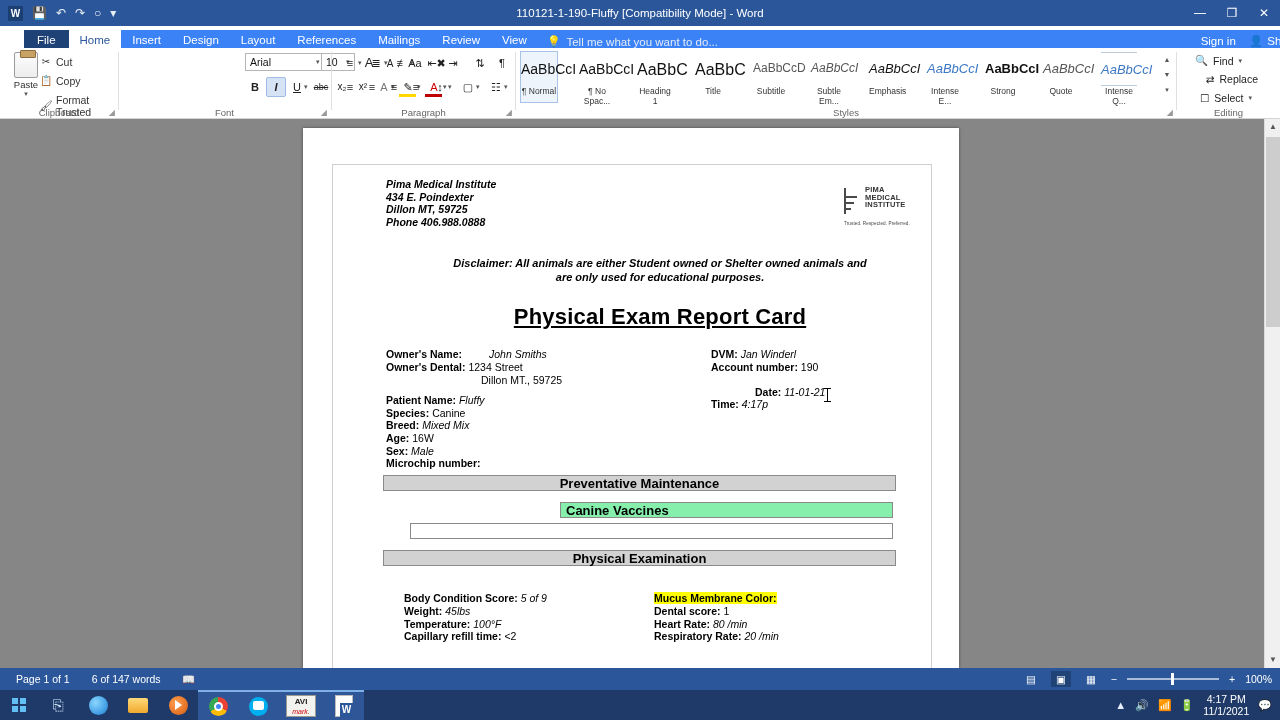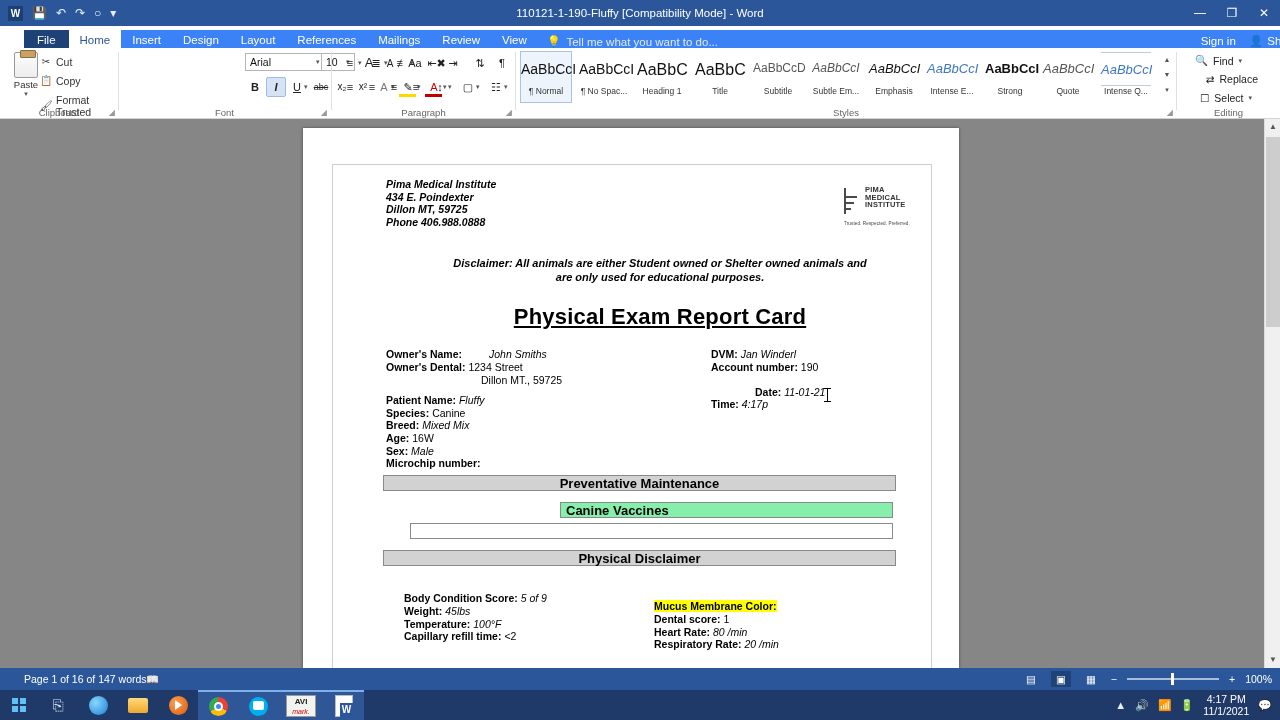--- a/index.html
+++ b/index.html
@@ -105,21 +105,21 @@
   }
   .caret { position: absolute; right: 3px; top: 6px; font-size: 7px; color: #555; }
   .rbtn {
     position: absolute; width: 20px; height: 20px; font-size: 11px;
     text-align: center; line-height: 20px; color: #222; cursor: pointer; border-radius: 2px;
   }
   .rbtn.on { background: #d6e3f5; border: 1px solid #9ebce6; line-height: 18px; }
 
   
   .stylebox {
-    position: absolute; top: 3px; width: 52px; height: 52px;
+    position: absolute; top: 3px; width: 38px; height: 52px;
     border: 1px solid transparent; text-align: center; cursor: pointer;
   }
   .stylebox.sel { border: 1px solid #a8c3e8; background: #eef4fc; }
   .sty-prev { font-size: 14px; color: #111; padding-top: 9px; height: 34px; }
   .sty-name { font-size: 8.5px; color: #333; }
 
   
   .edit-item {
     position: absolute; right: 8px; font-size: 10.5px; color: #222;
     display: flex; align-items: center; gap: 5px; cursor: pointer;
@@ -188,21 +188,21 @@
 
   .bar {
     border: 1px solid #8a8a8a; background: #d2d2d2; text-align: center;
     font-size: 13px; font-weight: bold; height: 16px; line-height: 15px;
   }
   .bar.white { background: #86efac; font-weight: bold; }
   .blankbox { border: 1px solid #8a8a8a; background: #fff; height: 16px; }
 
   .exam { position: relative; margin-top: 26px; font-size: 10.5px; line-height: 12.6px; }
   .exam-left { position: absolute; left: 18px; top: 0; width: 270px; }
-  .exam-right { position: absolute; left: 268px; top: 8px; width: 250px; }
+  .exam-right { position: absolute; left: 268px; top: 0; width: 250px; }
   .hl { background: #ffff00; font-weight: bold; }
 
   
   .vscroll {
     position: absolute; right: 0; top: 119px; width: 16px; height: 549px;
     background: #f0f0f0; border-left: 1px solid #dcdcdc;
   }
   .vscroll .arrow {
     position: absolute; left: 0; width: 16px; height: 16px; text-align: center;
     line-height: 16px; font-size: 8px; color: #555; background: #f0f0f0; cursor: pointer;
@@ -211,21 +211,21 @@
     position: absolute; left: 1px; top: 18px; width: 14px; height: 190px;
     background: #cdcdcd; cursor: pointer;
   }
 
   
   .statusbar {
     position: absolute; top: 668px; left: 0; width: 1280px; height: 22px;
     background: #2b579a; color: #fff; font-size: 10.5px;
     display: flex; align-items: center;
   }
-  .sb-left { display: flex; align-items: center; padding-left: 24px; }
+  .sb-left { display: flex; align-items: center; gap: 22px; padding-left: 16px; }
   .sb-right {
     position: absolute; right: 8px; top: 0; height: 22px;
     display: flex; align-items: center; gap: 10px;
   }
   .viewbtn { width: 20px; height: 16px; position: relative; cursor: pointer; }
   .viewbtn.active { background: #1f4277; }
   .zoomslider { position: relative; width: 92px; height: 14px; }
   .zoomtrack { position: absolute; top: 6px; left: 0; width: 92px; height: 2px; background: #a9bcd8; }
   .zoomthumb { position: absolute; top: 1px; left: 44px; width: 3px; height: 12px; background: #fff; }
   .zoomtick { position: absolute; top: 2px; left: 44px; width: 1px; height: 10px; background: #dfe7f3; }
@@ -513,21 +513,21 @@
             </div>
           </div>
 
           <div class="bar" style="margin-top:-3px; margin-left:-3px; width:513px;">Preventative Maintenance</div>
 
           <div style="margin-top:11px; margin-left:174px; width:333px;">
             <div class="bar white" style="text-align:left; padding-left:5px;">Canine  Vaccines</div>
             <div class="blankbox" style="margin-top:5px; margin-left:-150px; width:483px;"></div>
           </div>
 
-          <div class="bar" style="margin-top:11px; margin-left:-3px; width:513px;">Physical Disclaimer</div>
+          <div class="bar" style="margin-top:11px; margin-left:-3px; width:513px;">Physical Examination</div>
 
           <div class="exam" style="height:80px;">
             <div class="exam-left">
               <div><span class="lbl">Body Condition Score:</span> <span class="val">5 of 9</span></div>
               <div><span class="lbl">Weight:</span> <span class="val">45lbs</span></div>
               <div><span class="lbl">Temperature:</span> <span class="val">100°F</span></div>
               <div><span class="lbl">Capillary refill time:</span> <span class="val val-plain">&lt;2</span></div>
             </div>
             <div class="exam-right">
               <div><span class="hl">Mucus Membrane Color:</span> <span class="val"></span></div>

